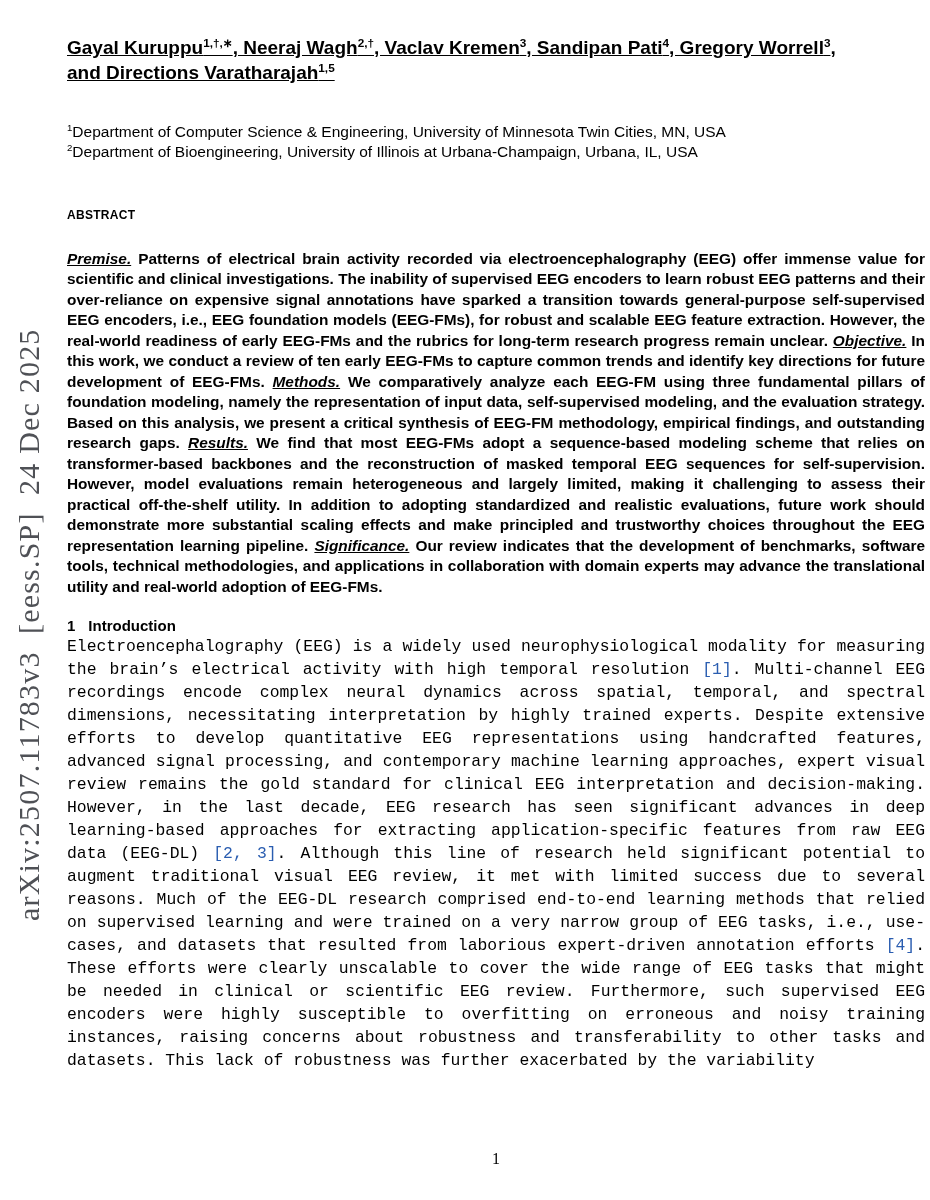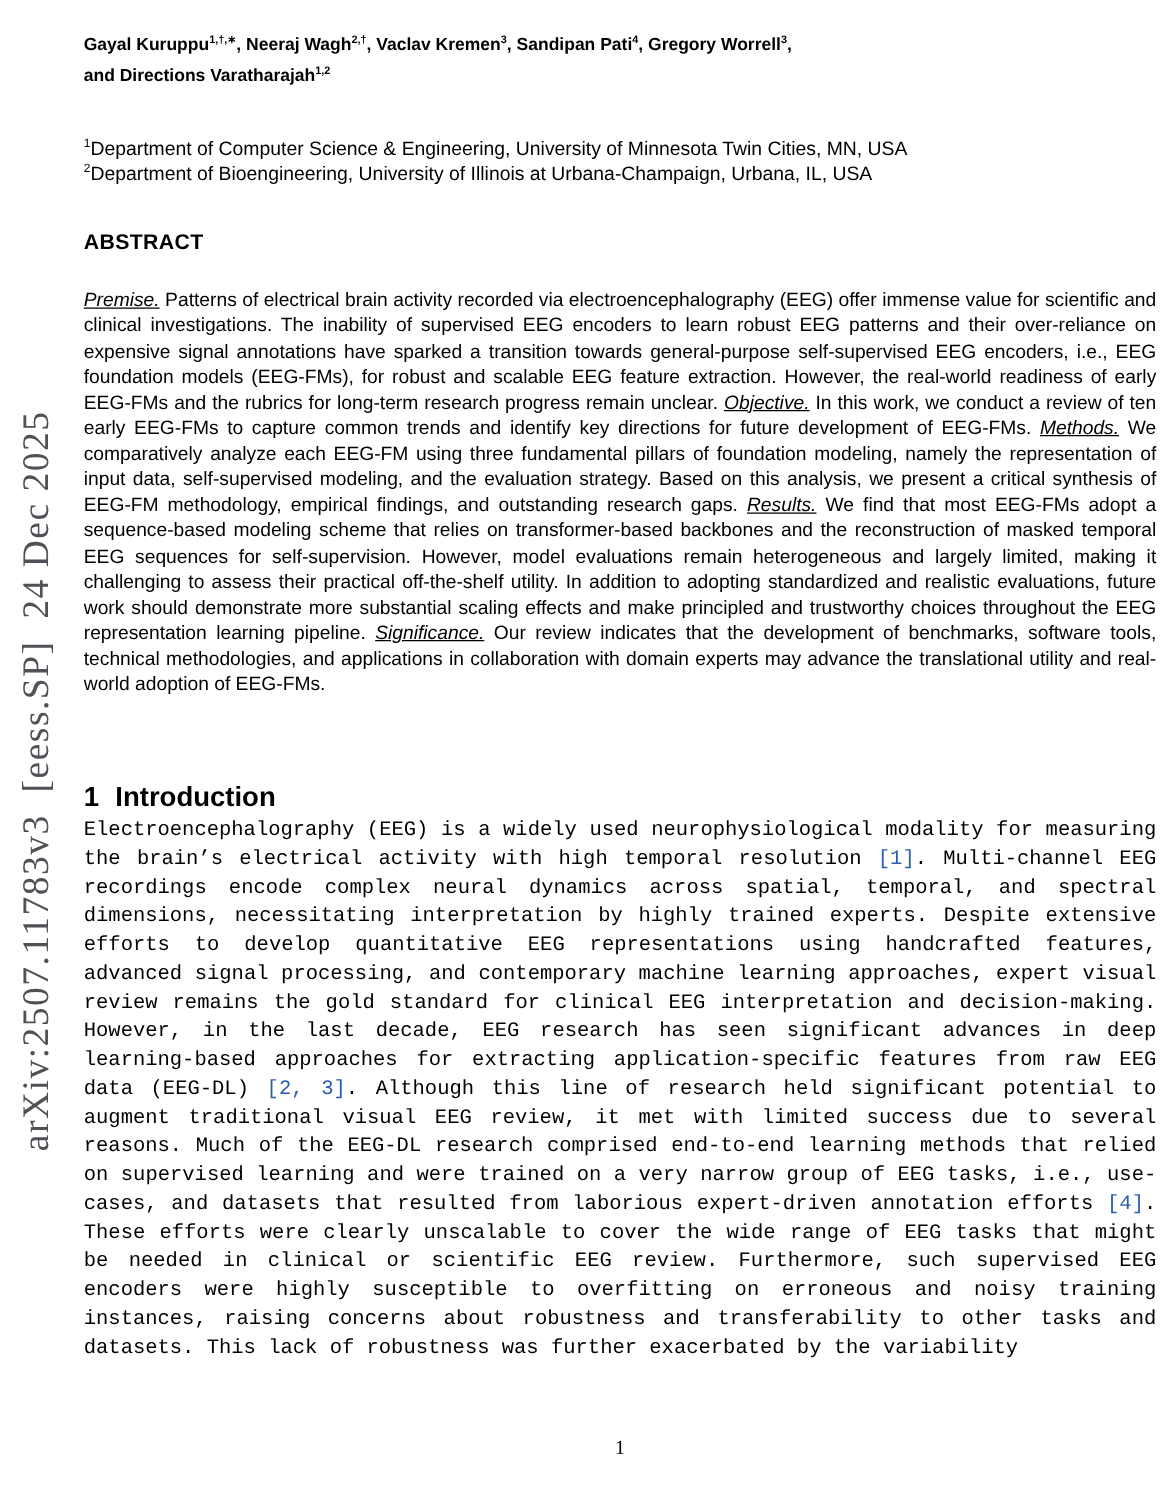--- a/index.html
+++ b/index.html
@@ -28,49 +28,51 @@
     width:858px;
   }
   .paper-title{
     margin:0;
     font-size:29px;
     line-height:42px;
     font-weight:bold;
     letter-spacing:-0.2px;
   }
   .authors{
-    margin-top:17px;
-    font-size:14px;
+    margin-top:29px;
+    font-size:19px;
     font-weight:bold;
     line-height:25px;
+    text-decoration:underline;
   }
   .affiliations{
     margin-top:37px;
     font-size:15.5px;
     line-height:20.3px;
   }
   .abstract-heading{
-    margin:33px 0 0 0;
-    font-size:17px;
+    margin:45px 0 0 0;
+    font-size:12px;
     font-weight:bold;
     letter-spacing:0.3px;
   }
   .abstract-text{
     margin:27px 0 0 0;
     font-size:15.4px;
     line-height:20.5px;
     text-align:justify;
+    font-weight:bold;
   }
   .abs-label{
     font-style:italic;
     text-decoration:underline;
   }
   .section-heading{
-    margin:66px 0 0 0;
-    font-size:22px;
+    margin:20px 0 0 0;
+    font-size:15px;
     font-weight:bold;
   }
   .sec-num{margin-right:13px;}
   .intro-text{
     margin:1px 0 0 0;
     font-family:Liberation Mono, monospace;
     font-size:16.4px;
     line-height:23px;
     text-align:justify;
   }
@@ -89,21 +91,21 @@
 </head>
 <body>
 
 <div class="page">
 
   <div class="arxiv-stamp">arXiv:2507.11783v3  [eess.SP]  24 Dec 2025</div>
 
   <div class="content">
 
 
-    <div class="authors"><span>Gayal Kuruppu</span><sup>1,†,∗</sup><span>, Neeraj Wagh</span><sup>2,†</sup><span>, Vaclav Kremen</span><sup>3</sup><span>, Sandipan Pati</span><sup>4</sup><span>, Gregory Worrell</span><sup>3</sup><span>,</span><br><span>and Directions Varatharajah</span><sup>1,2</sup></div>
+    <div class="authors"><span>Gayal Kuruppu</span><sup>1,†,∗</sup><span>, Neeraj Wagh</span><sup>2,†</sup><span>, Vaclav Kremen</span><sup>3</sup><span>, Sandipan Pati</span><sup>4</sup><span>, Gregory Worrell</span><sup>3</sup><span>,</span><br><span>and Directions Varatharajah</span><sup>1,5</sup></div>
 
     <div class="affiliations">
         <div><sup>1</sup>Department of Computer Science &amp; Engineering, University of Minnesota Twin Cities, MN, USA</div>
         <div><sup>2</sup>Department of Bioengineering, University of Illinois at Urbana-Champaign, Urbana, IL, USA</div>
       </div>
 
     <h2 class="abstract-heading">ABSTRACT</h2>
 
     <p class="abstract-text"><span class="abs-label">Premise.</span><span> Patterns of electrical brain activity recorded via electroencephalography (EEG) offer immense value for scientific and clinical investigations. The inability of supervised EEG encoders to learn robust EEG patterns and their over-reliance on expensive signal annotations have sparked a transition towards general-purpose self-supervised EEG encoders, i.e., EEG foundation models (EEG-FMs), for robust and scalable EEG feature extraction. However, the real-world readiness of early EEG-FMs and the rubrics for long-term research progress remain unclear. </span><span class="abs-label">Objective.</span><span> In this work, we conduct a review of ten early EEG-FMs to capture common trends and identify key directions for future development of EEG-FMs. </span><span class="abs-label">Methods.</span><span> We comparatively analyze each EEG-FM using three fundamental pillars of foundation modeling, namely the representation of input data, self-supervised modeling, and the evaluation strategy. Based on this analysis, we present a critical synthesis of EEG-FM methodology, empirical findings, and outstanding research gaps. </span><span class="abs-label">Results.</span><span> We find that most EEG-FMs adopt a sequence-based modeling scheme that relies on transformer-based backbones and the reconstruction of masked temporal EEG sequences for self-supervision. However, model evaluations remain heterogeneous and largely limited, making it challenging to assess their practical off-the-shelf utility. In addition to adopting standardized and realistic evaluations, future work should demonstrate more substantial scaling effects and make principled and trustworthy choices throughout the EEG representation learning pipeline. </span><span class="abs-label">Significance.</span><span> Our review indicates that the development of benchmarks, software tools, technical methodologies, and applications in collaboration with domain experts may advance the translational utility and real-world adoption of EEG-FMs.</span></p>
 

